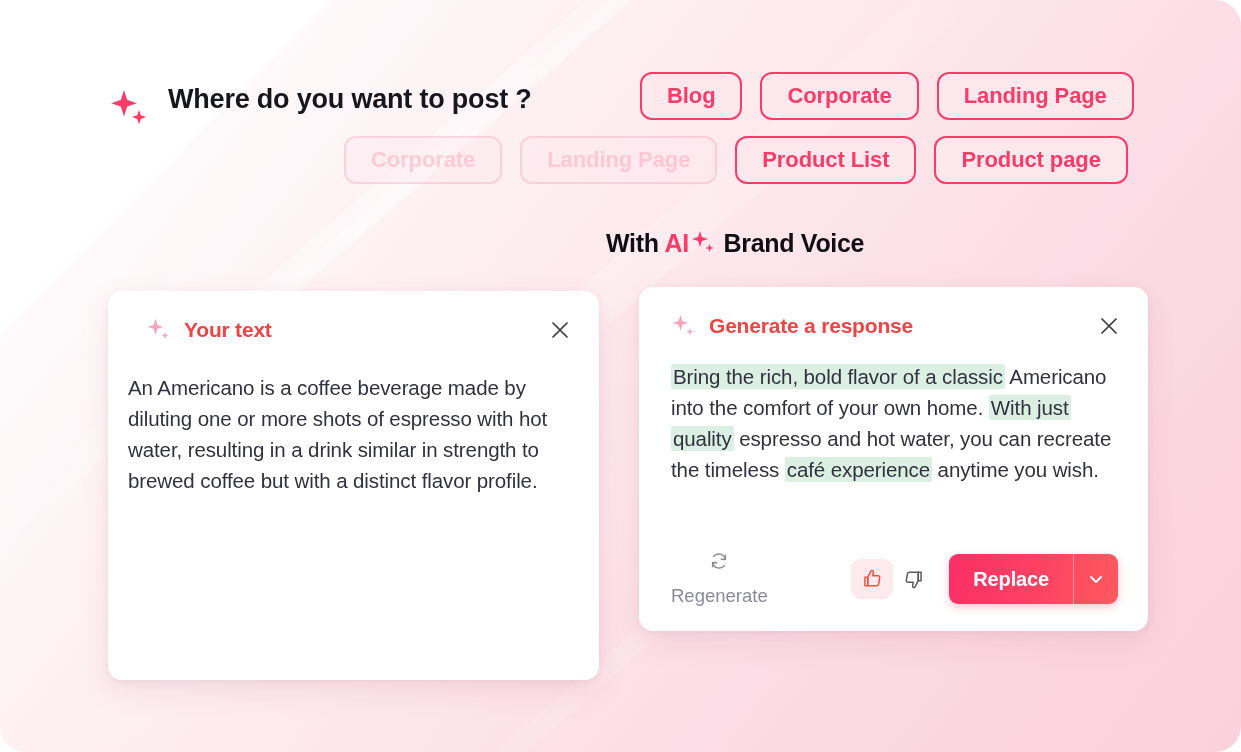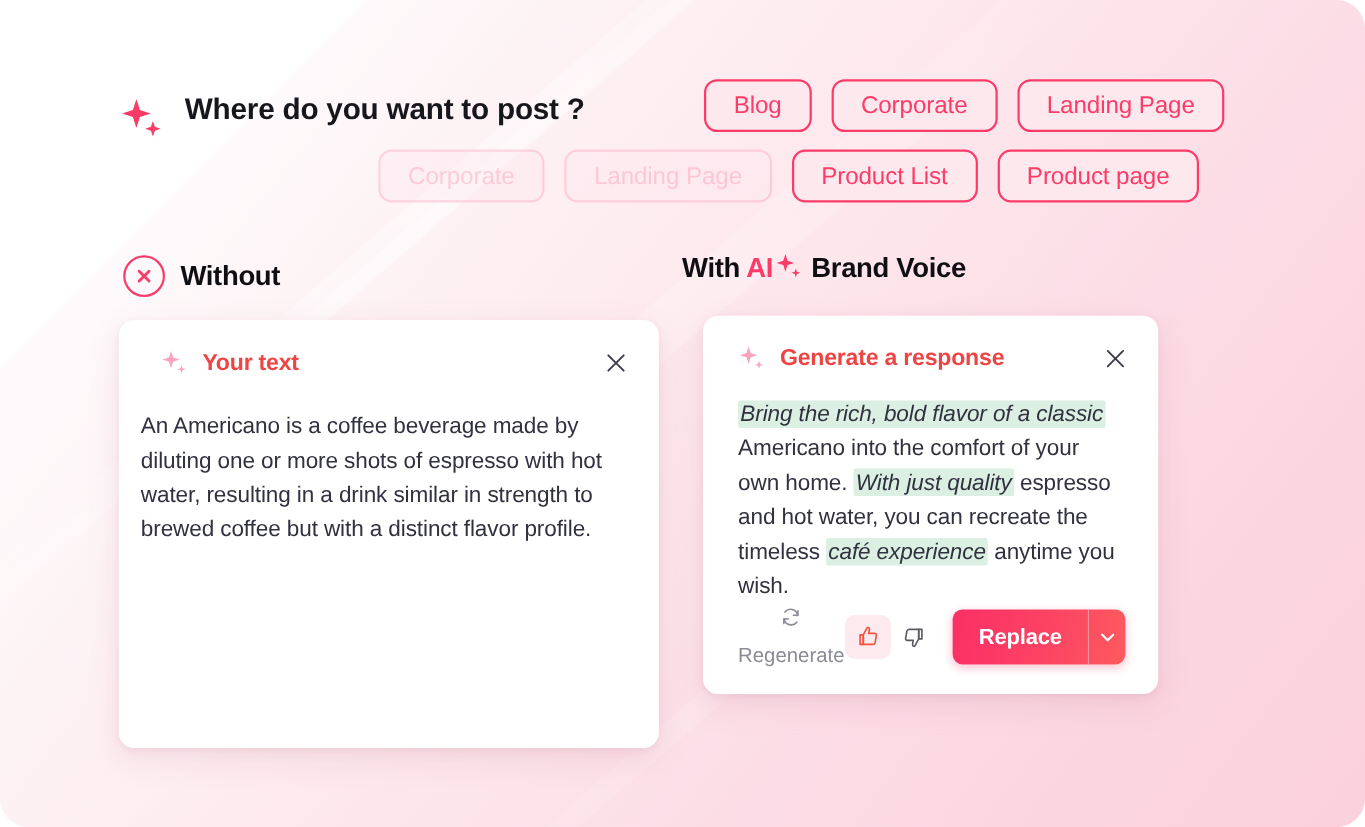--- a/index.html
+++ b/index.html
@@ -74,21 +74,21 @@
   
   .sparkle { display: inline-block; position: relative; flex: 0 0 auto; }
   .sparkle svg { display: block; }
   .chip {
     height: 48px;
     border: 2px solid #fb3b68;
     border-radius: 12px;
     background: #fde8ee;
     color: #fb3b68;
     font-size: 22px;
-    font-weight: 400;
+    font-weight: 700;
     letter-spacing: -.1px;
     display: inline-flex;
     align-items: center;
     justify-content: center;
     padding: 0 25px;
     white-space: nowrap;
     cursor: pointer;
     flex: 0 0 auto;
     text-align: right;
   }
@@ -115,21 +115,21 @@
   }
 
   
   .col-head {
     position: absolute;
     display: flex;
     align-items: center;
     gap: 14px;
   }
   .col-head.left  { left: 112px; top: 232px; }
-  .col-head.right { left: 620px; top: 229px; }
+  .col-head.right { left: 606px; top: 229px; }
   .col-head .title {
     font-size: 25px;
     font-weight: 700;
     color: #0e0e13;
     letter-spacing: -.3px;
     white-space: nowrap;
   }
   .col-head .title .ai { color: #fb3b68; }
   .xcircle {
     width: 38px; height: 38px;
@@ -141,21 +141,21 @@
 
   
   .card {
     position: absolute;
     background: #ffffff;
     border-radius: 14px;
     box-shadow: 0 10px 28px rgba(190,120,140,.16),
                 0 2px 6px rgba(190,120,140,.10);
   }
   .card.left  { left: 108px; top: 291px; width: 491px; height: 389px; }
-  .card.right { left: 639px; top: 287px; width: 414px; height: 344px; }
+  .card.right { left: 639px; top: 287px; width: 509px; height: 344px; }
 
   .card-head {
     display: flex;
     align-items: center;
     gap: 12px;
     padding: 26px 26px 0 38px;
   }
   .card.right .card-head { padding-left: 32px; padding-top: 26px; }
   .card-head .ch-title {
     font-size: 21px;
@@ -173,21 +173,21 @@
   }
 
   .card-body {
     font-size: 20.5px;
     line-height: 1.52;
     color: #31313f;
     letter-spacing: -.1px;
   }
   .card.left  .card-body { padding: 29px 40px 0 20px; }
   .card.right .card-body { padding: 22px 30px 0 32px; }
-  .hl { background: #dbf0e3; padding: 1px 2px; border-radius: 2px; box-decoration-break: clone; font-style: italic; -webkit-box-decoration-break: clone; }
+  .hl { background: #dbf0e3; padding: 1px 2px; border-radius: 2px; box-decoration-break: clone; -webkit-box-decoration-break: clone; }
 
   
   .split-btn {
     display: inline-flex;
     align-items: stretch;
     height: 50px;
     border-radius: 9px;
     overflow: hidden;
     cursor: pointer;
     background: linear-gradient(100deg, #fb2f66 0%, #fc4263 52%, #fd5a5f 100%);
@@ -269,28 +269,20 @@
     <div class="chip">Landing Page</div>
   </div>
 
   <div class="tags-row2">
     <div class="chip faded">Corporate</div>
     <div class="chip faded">Landing Page</div>
     <div class="chip">Product List</div>
     <div class="chip">Product page</div>
   </div>
 
-  <div class="col-head left">
-    <span class="xcircle">
-      <svg width="20" height="20" viewBox="0 0 20 20">
-        <path d="M5.5 5.5 L14.5 14.5 M14.5 5.5 L5.5 14.5" stroke="#fb3b68" stroke-width="2.6" stroke-linecap="round"></path>
-      </svg>
-    </span>
-    <span class="title">Without</span>
-  </div>
 
   <div class="col-head right">
     <span class="title"><span>With </span><span class="ai">AI</span><span class="sparkle" style="vertical-align:-3px;margin:0 1px;">
         <svg width="26" height="26" viewBox="0 0 26 26">
           <path d="M10 2 L11.9 8.1 L18 10 L11.9 11.9 L10 18 L8.1 11.9 L2 10 L8.1 8.1 Z" fill="#fb3b68"></path>
           <path d="M19.5 15 L20.5 18 L23.5 19 L20.5 20 L19.5 23 L18.5 20 L15.5 19 L18.5 18 Z" fill="#fb3b68"></path>
         </svg>
       </span><span> Brand Voice</span></span>
   </div>
 

